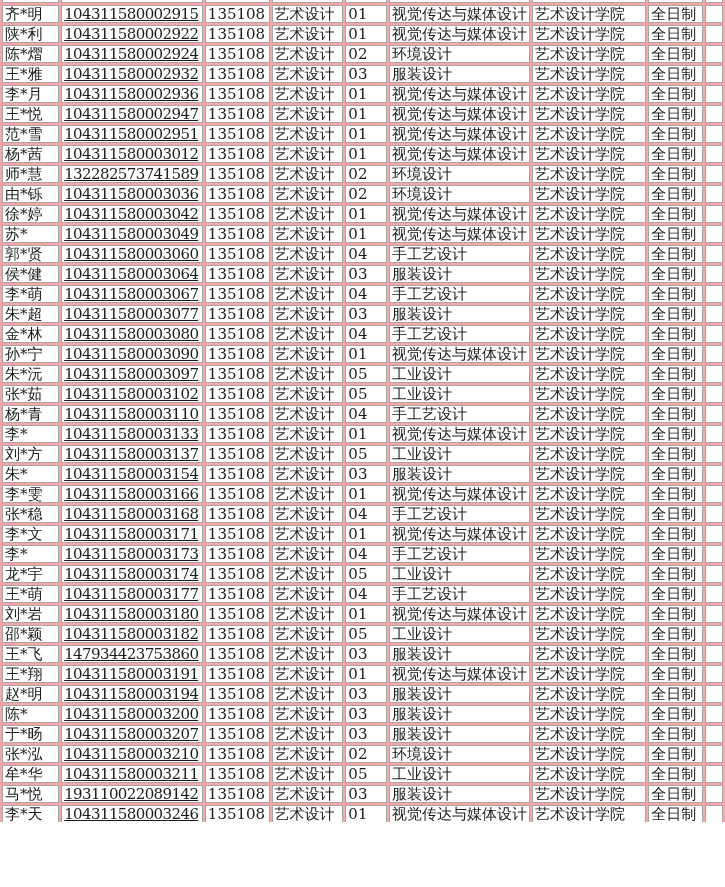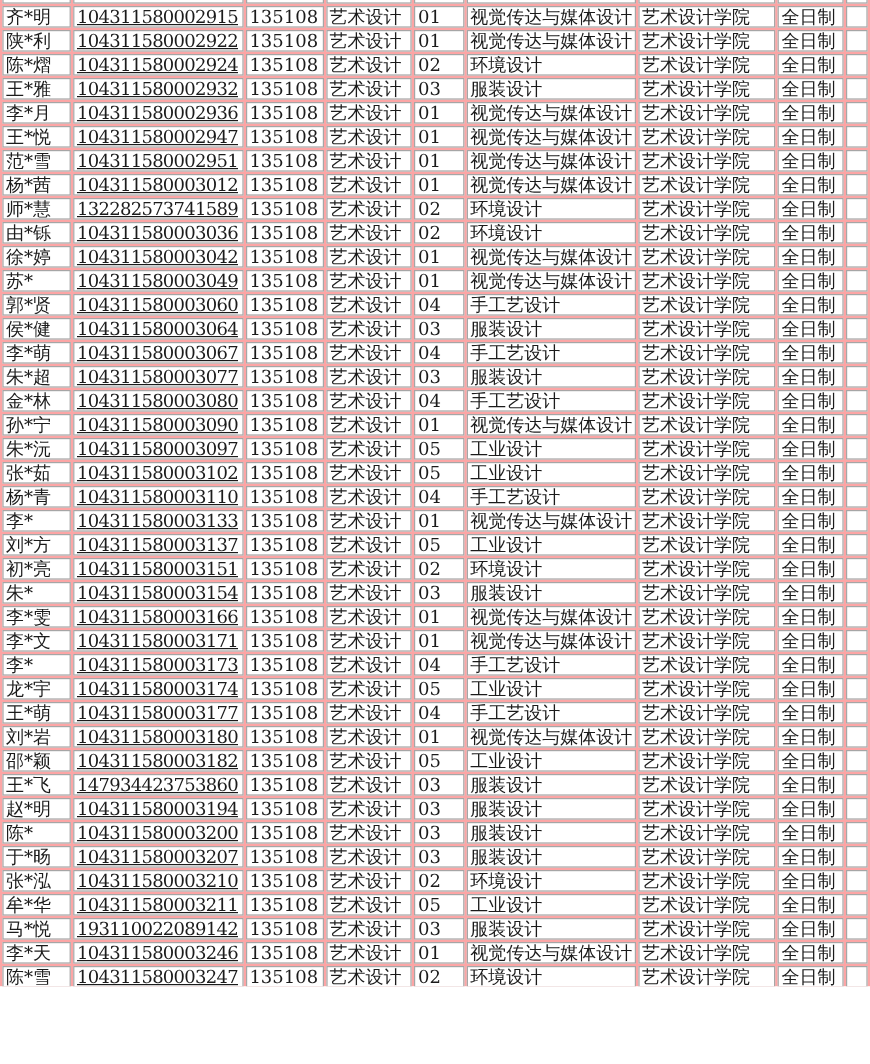--- a/index.html
+++ b/index.html
@@ -308,31 +308,20 @@
           <td class="c1">104311580003137</td>
           <td class="c2">135108</td>
           <td class="c3">艺术设计</td>
           <td class="c4">05</td>
           <td class="c5">工业设计</td>
           <td class="c6">艺术设计学院</td>
           <td class="c7">全日制</td>
           <td class="c8"></td>
         </tr>
         <tr>
-          <td class="c0">初*亮</td>
-          <td class="c1">104311580003151</td>
-          <td class="c2">135108</td>
-          <td class="c3">艺术设计</td>
-          <td class="c4">02</td>
-          <td class="c5">环境设计</td>
-          <td class="c6">艺术设计学院</td>
-          <td class="c7">全日制</td>
-          <td class="c8"></td>
-        </tr>
-        <tr>
           <td class="c0">朱*</td>
           <td class="c1">104311580003154</td>
           <td class="c2">135108</td>
           <td class="c3">艺术设计</td>
           <td class="c4">03</td>
           <td class="c5">服装设计</td>
           <td class="c6">艺术设计学院</td>
           <td class="c7">全日制</td>
           <td class="c8"></td>
         </tr>
@@ -341,20 +330,31 @@
           <td class="c1">104311580003166</td>
           <td class="c2">135108</td>
           <td class="c3">艺术设计</td>
           <td class="c4">01</td>
           <td class="c5">视觉传达与媒体设计</td>
           <td class="c6">艺术设计学院</td>
           <td class="c7">全日制</td>
           <td class="c8"></td>
         </tr>
         <tr>
+          <td class="c0">张*稳</td>
+          <td class="c1">104311580003168</td>
+          <td class="c2">135108</td>
+          <td class="c3">艺术设计</td>
+          <td class="c4">04</td>
+          <td class="c5">手工艺设计</td>
+          <td class="c6">艺术设计学院</td>
+          <td class="c7">全日制</td>
+          <td class="c8"></td>
+        </tr>
+        <tr>
           <td class="c0">李*文</td>
           <td class="c1">104311580003171</td>
           <td class="c2">135108</td>
           <td class="c3">艺术设计</td>
           <td class="c4">01</td>
           <td class="c5">视觉传达与媒体设计</td>
           <td class="c6">艺术设计学院</td>
           <td class="c7">全日制</td>
           <td class="c8"></td>
         </tr>
@@ -413,20 +413,31 @@
           <td class="c7">全日制</td>
           <td class="c8"></td>
         </tr>
         <tr>
           <td class="c0">王*飞</td>
           <td class="c1">147934423753860</td>
           <td class="c2">135108</td>
           <td class="c3">艺术设计</td>
           <td class="c4">03</td>
           <td class="c5">服装设计</td>
+          <td class="c6">艺术设计学院</td>
+          <td class="c7">全日制</td>
+          <td class="c8"></td>
+        </tr>
+        <tr>
+          <td class="c0">王*翔</td>
+          <td class="c1">104311580003191</td>
+          <td class="c2">135108</td>
+          <td class="c3">艺术设计</td>
+          <td class="c4">01</td>
+          <td class="c5">视觉传达与媒体设计</td>
           <td class="c6">艺术设计学院</td>
           <td class="c7">全日制</td>
           <td class="c8"></td>
         </tr>
         <tr>
           <td class="c0">赵*明</td>
           <td class="c1">104311580003194</td>
           <td class="c2">135108</td>
           <td class="c3">艺术设计</td>
           <td class="c4">03</td>

